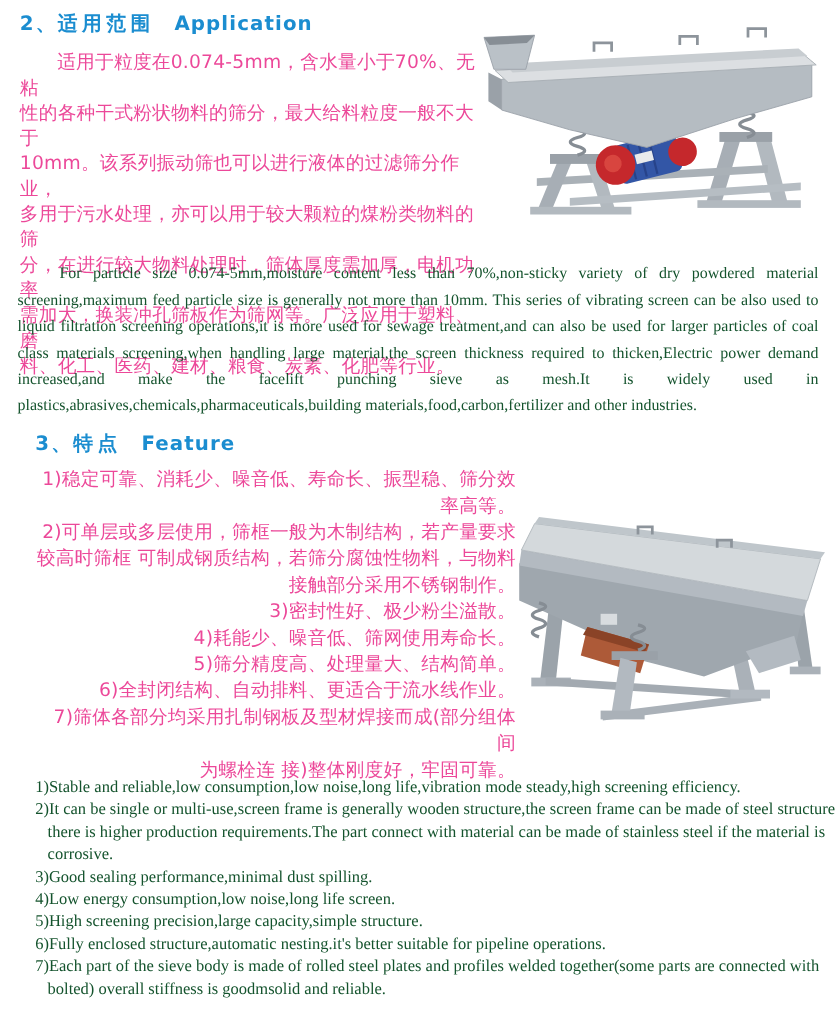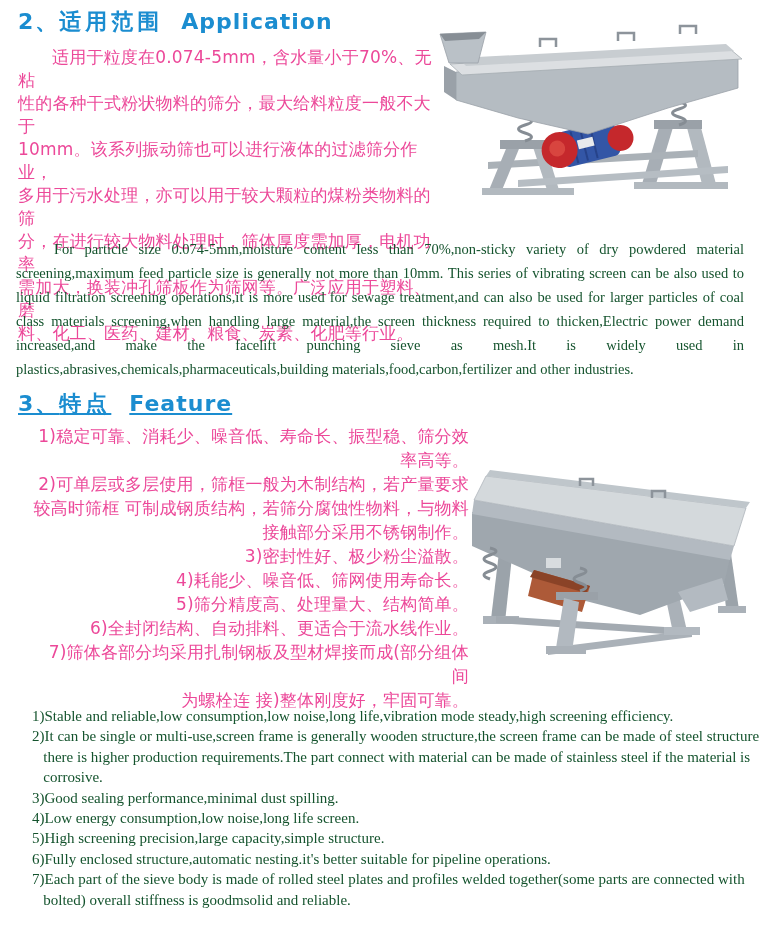--- a/index.html
+++ b/index.html
@@ -4,21 +4,21 @@
 <style>
   html,body{margin:0;padding:0;}
   body{
     width:761px;height:928px;position:relative;background:#ffffff;
     overflow:hidden;
     font-family:"DejaVu Sans",sans-serif;
   }
   .abs{position:absolute;}
   
   .sec-heading{
-    color:#1b8dd0;font-weight:bold;font-size:22px;line-height:28px;
+    color:#1b8dd0;font-weight:bold;font-size:18px;line-height:28px;
     white-space:nowrap;
   }
   .sec-heading .num{letter-spacing:2px;}
   .sec-heading .cn{letter-spacing:4px;}
   .sec-heading .en{margin-left:18px;letter-spacing:1px;}
   
   .cn-text{
     color:#ec4899;font-size:17px;letter-spacing:0.2px;
     white-space:pre-line;
   }
@@ -95,21 +95,21 @@
     <polygon points="12,12 58,10 51,17 17,19" fill="#878e95"></polygon>
 
     <path d="M112,25 v-8 h16 v8" stroke="#8d949b" stroke-width="2.5" fill="none"></path>
     <path d="M190,19 v-8 h16 v8" stroke="#8d949b" stroke-width="2.5" fill="none"></path>
     <path d="M252,12 v-8 h16 v8" stroke="#8d949b" stroke-width="2.5" fill="none"></path>
   </svg>
 </div>
 
 <div class="abs en-text en-para" style="left:16px;top:237px;">For particle size 0.074-5mm,moisture content less than 70%,non-sticky variety of dry powdered material screening,maximum feed particle size is generally not more than 10mm.  This series of vibrating screen can be also used to liquid filtration screening operations,it is more used for sewage treatment,and can also be used for larger particles of coal class materials screening,when handling large material,the screen thickness required to thicken,Electric power demand increased,and make the facelift punching sieve as mesh.It is widely used in plastics,abrasives,chemicals,pharmaceuticals,building materials,food,carbon,fertilizer and other industries.</div>
 
-<div class="abs sec-heading" style="left:18px;top:390px;text-decoration:underline;">
+<div class="abs sec-heading" style="left:32px;top:390px;">
   <span class="num">3、</span><span class="cn">特点</span><span class="en">Feature</span>
 </div>
 
 <div class="abs cn-text cn-feat" style="left:33px;top:424px;text-align:right;">1)稳定可靠、消耗少、噪音低、寿命长、振型稳、筛分效
 率高等。
 2)可单层或多层使用，筛框一般为木制结构，若产量要求
 较高时筛框 可制成钢质结构，若筛分腐蚀性物料，与物料
 接触部分采用不锈钢制作。
 3)密封性好、极少粉尘溢散。
 4)耗能少、噪音低、筛网使用寿命长。

